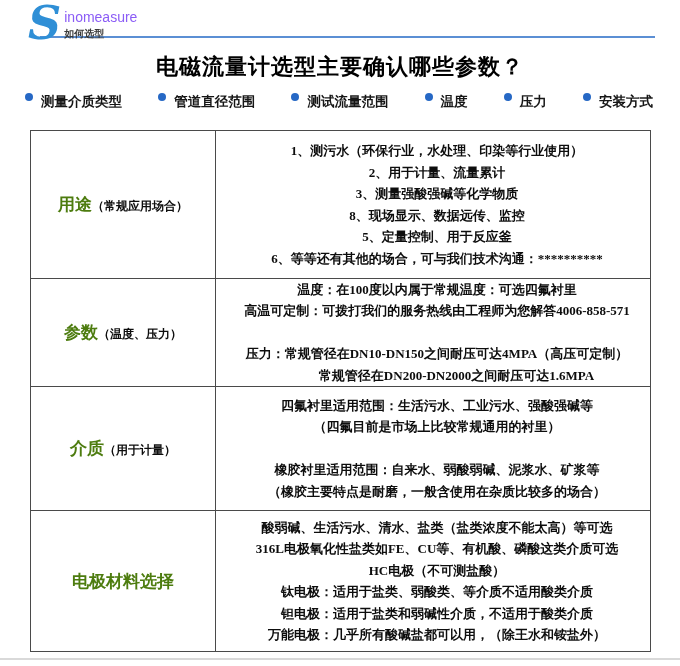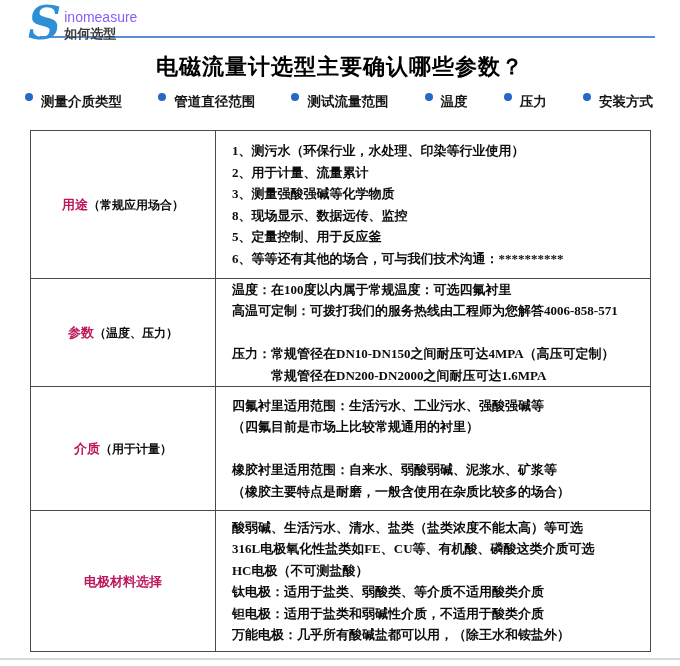--- a/index.html
+++ b/index.html
@@ -13,21 +13,21 @@
   .logo-s {
     font-family:"DejaVu Serif", serif; font-style:italic; font-weight:bold;
     font-size:46px; line-height:42px; color:#2f8fd6;
   }
   .logo-text { margin-left:3px; margin-top:8px; }
   .logo-brand {
     font-family:"Liberation Sans", sans-serif; color:#8b5cf6;
     font-size:14px; line-height:14px;
   }
   .logo-tagline {
-    color:#3a3a3a; font-size:13px; font-weight:bold; line-height:19px;
+    color:#3a3a3a; font-size:10px; font-weight:bold; line-height:19px;
   }
   .top-rule { position:absolute; left:40px; top:36px; width:615px; height:2px; background:#5b8fd4; }
 
   
   .title {
     position:absolute; left:0; top:52px; width:100%; text-align:center;
     font-size:22px; font-weight:bold; color:#000; letter-spacing:1px;
   }
 
   
@@ -48,25 +48,26 @@
   .t-row:last-child { border-bottom:none; }
   .t-row.r1 { height:148px; }
   .t-row.r2 { height:108px; }
   .t-row.r3 { height:124px; }
   .t-row.r4 { height:140px; }
   .t-header {
     width:185px; flex:0 0 185px; border-right:1px solid #4a4a4a;
     display:flex; align-items:center; justify-content:center; text-align:center;
     padding:0 6px;
   }
-  .hdr-main { font-size:13px; font-weight:bold; color:#be185d; }
+  .hdr-main { font-size:17px; font-weight:bold; color:#4d7c0f; }
   .hdr-note { font-size:12px; font-weight:bold; color:#0d0d0d;margin-top:32px; }
   .t-content {
     flex:1 1 auto; display:flex; flex-direction:column; justify-content:center;
     padding:4px 8px 4px 16px;
+    align-items:center;
   }
   .cell-line {
     font-size:13px; line-height:21.5px; min-height:21.5px;
     white-space:pre-wrap; color:#0d0d0d; font-weight:600;
   }
 
   .bottom-rule { position:absolute; left:0; top:658px; width:680px; height:2px; background:#d9d9d9; }
 </style>
 </head>
 <body>

